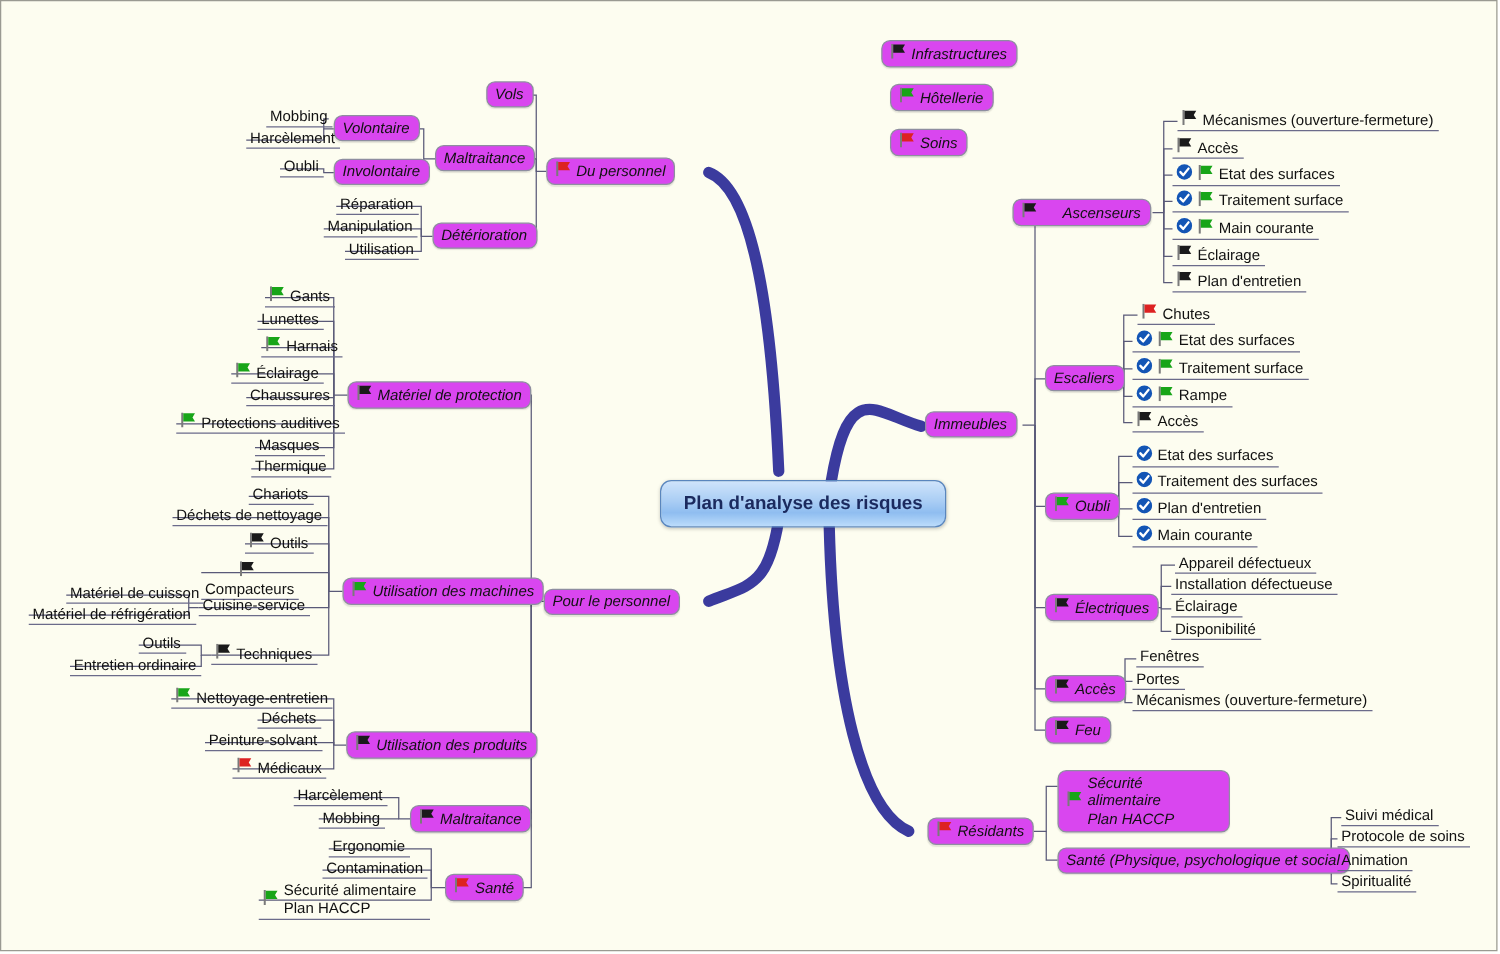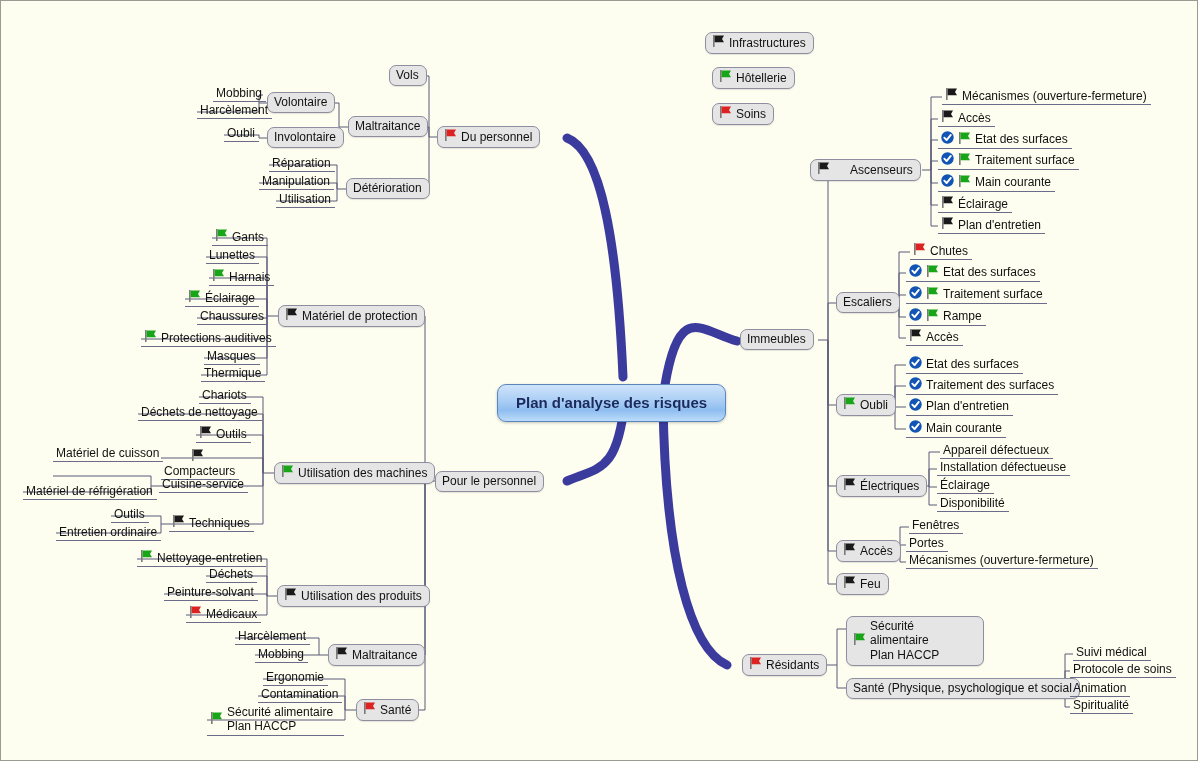--- a/index.html
+++ b/index.html
@@ -27,25 +27,26 @@
     display:flex;
     align-items:center;
     white-space:nowrap;
     font-size:12px;
     color:#111111;
     line-height:1.18;
     box-sizing:border-box;
   }
   
   .box{
-    background:#e5e5e5;
+    background:#d946ef;
     border:1px solid #8e8ea0;
     border-radius:7px;
     padding:2px 7px 3px 6px;
     box-shadow:0 1px 1px rgba(0,0,0,.10);
+    font-style:italic;
   }
   
   .leaf{
     border-bottom:1px solid #6b6b8a;
     padding:1px 4px 1px 3px;
     background:transparent;
   }
   .center{
     background:linear-gradient(180deg,#cfe4fb 0%,#a9cdf4 45%,#8fbdf0 70%,#bcdcfb 100%);
     border:1px solid #5a86bd;
@@ -173,21 +174,21 @@
     </g>
 
     <g fill="none" stroke="#3b3b9e" stroke-width="9" stroke-linecap="round">
       <path d="M566 137 C 600 150 616 240 622 376"></path>
       <path d="M566 480 C 600 466 616 470 624 400"></path>
       <path d="M736 340 C 700 330 678 300 664 384"></path>
       <path d="M726 664 C 690 648 664 560 662 400"></path>
     </g>
   </svg>
 
-  <div class="nd center" style="left:496px;top:383px;">
+  <div class="nd center" style="left:527px;top:383px;">
     <span class="lbl">Plan d'analyse des risques</span>
   </div>
 
   <div class="nd box" style="left:704px;top:31px;">
     <span class="ico"><svg class="flag" viewBox="0 0 13 12">
           <rect x="1" y="0" width="1.6" height="12" fill="#7a7a7a"></rect>
           <path d="M2.6 0.6 L12 0.6 L10 4 L12 7.2 L2.6 7.2 Z" fill="#1a1a1a"></path>
         </svg></span>
     <span class="lbl">Infrastructures</span>
   </div>
@@ -326,21 +327,21 @@
   <div class="nd leaf" style="left:160px;top:447px;flex-direction:column;">
     <span class="ico"><svg class="flag" viewBox="0 0 13 12">
           <rect x="1" y="0" width="1.6" height="12" fill="#7a7a7a"></rect>
           <path d="M2.6 0.6 L12 0.6 L10 4 L12 7.2 L2.6 7.2 Z" fill="#1a1a1a"></path>
         </svg></span>
     <span class="lbl">Compacteurs</span>
   </div>
   <div class="nd leaf" style="left:158px;top:475px;">
     <span class="lbl">Cuisine-service</span>
   </div>
-  <div class="nd leaf" style="left:52px;top:444px;">
+  <div class="nd leaf" style="left:52px;top:465px;">
     <span class="lbl">Matériel de cuisson</span>
   </div>
   <div class="nd leaf" style="left:22px;top:482px;">
     <span class="lbl">Matériel de réfrigération</span>
   </div>
   <div class="nd leaf" style="left:168px;top:513px;">
     <span class="ico"><svg class="flag" viewBox="0 0 13 12">
           <rect x="1" y="0" width="1.6" height="12" fill="#7a7a7a"></rect>
           <path d="M2.6 0.6 L12 0.6 L10 4 L12 7.2 L2.6 7.2 Z" fill="#1a1a1a"></path>
         </svg></span>

